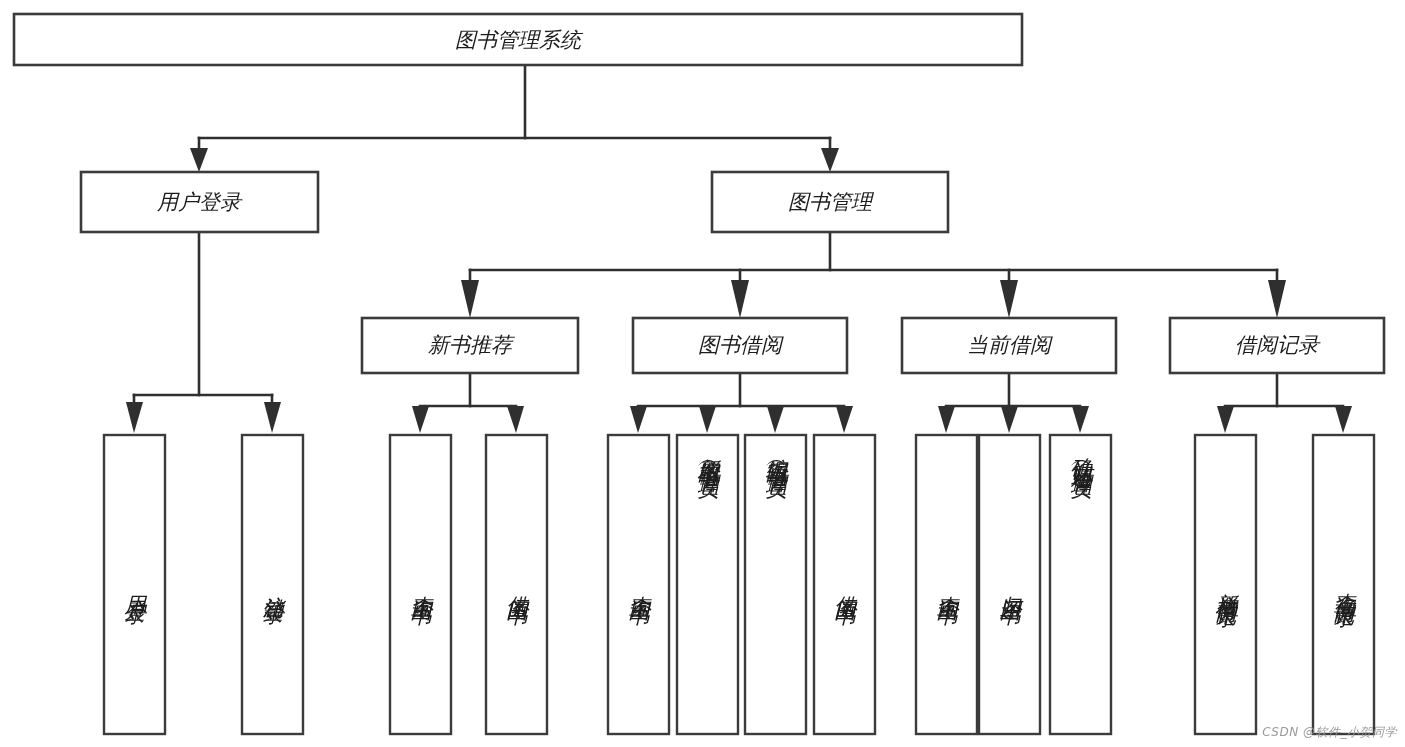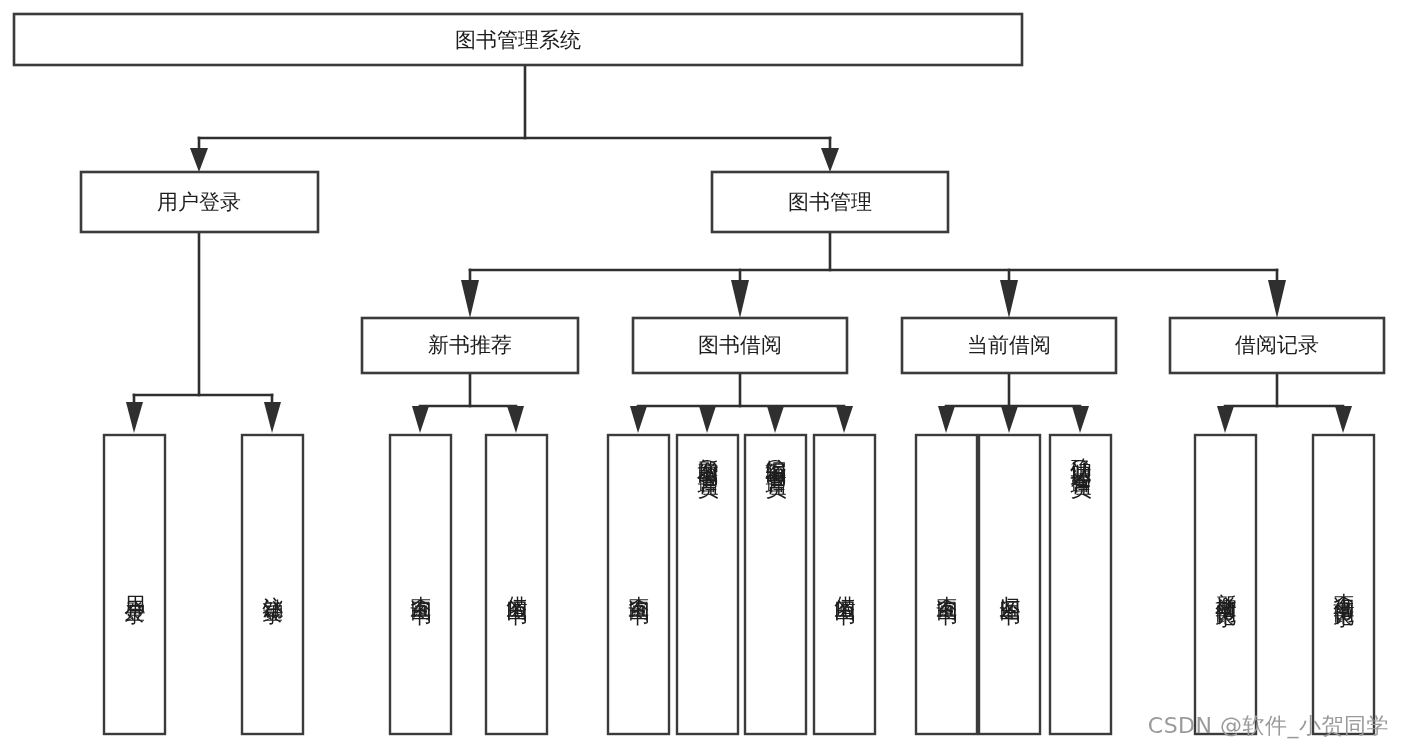--- a/index.html
+++ b/index.html
@@ -9,20 +9,21 @@
   }
   body {
     font-family: "DejaVu Sans", "Liberation Sans", sans-serif;
   }
   #diagram-root {
     position: relative;
     width: 1405px;
     height: 747px;
     background: #ffffff;
     overflow: hidden;
+    font-style: italic;
   }
   svg.canvas {
     position: absolute;
     left: 0;
     top: 0;
     width: 1405px;
     height: 747px;
   }
   .nodebox {
     fill: #ffffff;
@@ -59,24 +60,24 @@
     font-family: "DejaVu Sans", "Liberation Sans", sans-serif;
     font-size: 21px;
     line-height: 1.18;
     letter-spacing: 3px;
     color: #1d1d1d;
     white-space: nowrap;
     pointer-events: none;
   }
   .watermark {
     position: absolute;
-    right: 16px;
+    right: 8px;
     bottom: 6px;
     font-family: "DejaVu Sans", "Liberation Sans", sans-serif;
-    font-size: 22px;
+    font-size: 12px;
     color: #9a9a9a;
     letter-spacing: 0.5px;
     white-space: nowrap;
   }
 </style>
 </head>
 <body>
 
 <div id="diagram-root">
 

